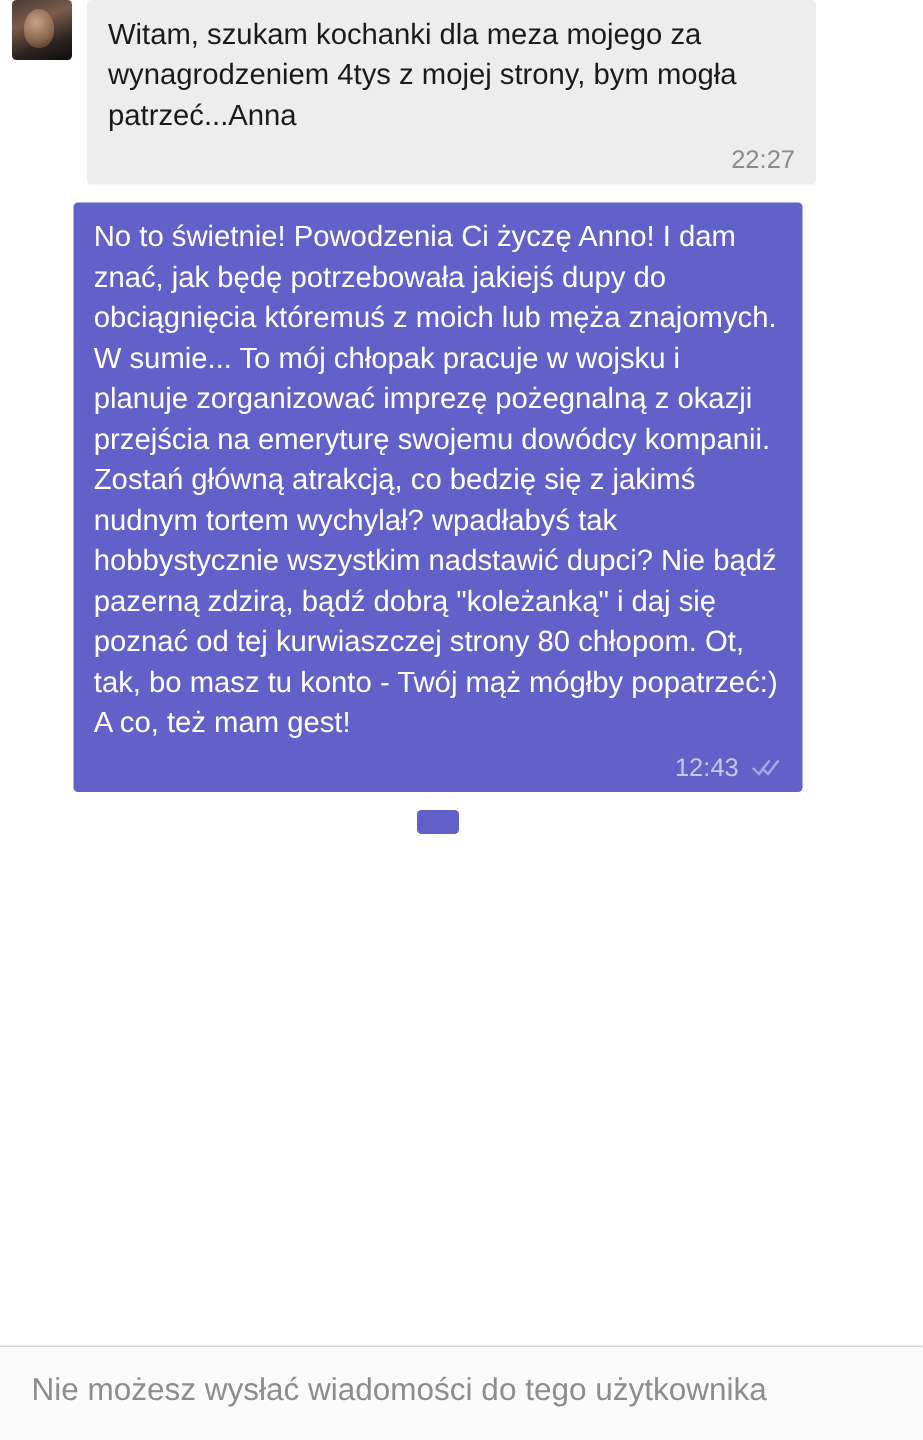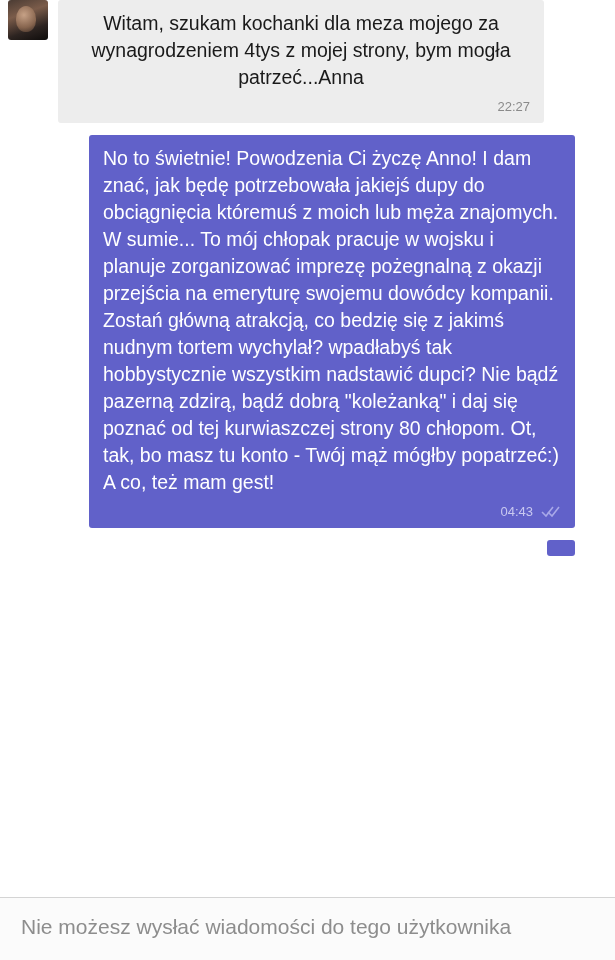--- a/index.html
+++ b/index.html
@@ -27,21 +27,21 @@
     overflow: hidden;
     padding: 0 0 8px 0;
     position: relative;
   }
   .msg-row {
     display: flex;
     align-items: flex-start;
     padding: 0 33px 12px 8px;
   }
   .msg-row.outgoing {
-    justify-content: flex-end;
+    justify-content: center;
     padding: 0 40px 12px 8px;
   }
   .avatar {
     width: 40px;
     height: 40px;
     flex: 0 0 40px;
     margin-right: 10px;
     margin-top: 0px;
     border-radius: 3px;
     background: linear-gradient(160deg, #4a3b33 0%, #7b5c4a 35%, #2d2421 70%, #0e0c0b 100%);
@@ -65,41 +65,40 @@
     padding: 10px 14px 6px 14px;
     box-sizing: border-box;
     font-size: 19.5px;
     line-height: 27px;
   }
   .bubble.incoming {
     background: #ededed;
     color: #1a1a1a;
     max-width: 486px;
     margin-left: 0;
-    text-align: center;
   }
   .bubble.outgoing {
     background: #6161c9;
     color: #ffffff;
     max-width: 486px;
   }
   .bubble .text {
     white-space: pre-wrap;
     word-wrap: break-word;
   }
   .meta {
     display: flex;
     align-items: center;
     justify-content: flex-end;
     gap: 8px;
     margin-top: 4px;
     height: 22px;
   }
   .time {
-    font-size: 13px;
+    font-size: 17px;
   }
   .bubble.incoming .time {
     color: #8a8a8a;
   }
   .bubble.outgoing .time {
     color: #c8c8f0;
   }
   .ticks {
     width: 20px;
     height: 14px;
@@ -134,21 +133,21 @@
         <div class="meta">
           <span class="time">22:27</span>
         </div>
       </div>
     </div>
 
     <div class="msg-row outgoing">
       <div class="bubble outgoing">
         <div class="text">No to świetnie! Powodzenia Ci życzę Anno! I dam znać, jak będę potrzebowała jakiejś dupy do obciągnięcia któremuś z moich lub męża znajomych. W sumie... To mój chłopak pracuje w wojsku i planuje zorganizować imprezę pożegnalną z okazji przejścia na emeryturę swojemu dowódcy kompanii. Zostań główną atrakcją, co bedzię się z jakimś nudnym tortem wychylał? wpadłabyś tak hobbystycznie wszystkim nadstawić dupci? Nie bądź pazerną zdzirą, bądź dobrą "koleżanką" i daj się poznać od tej kurwiaszczej strony 80 chłopom. Ot, tak, bo masz tu konto - Twój mąż mógłby popatrzeć:) A co, też mam gest!</div>
         <div class="meta">
-          <span class="time">04:43</span>
+          <span class="time">12:43</span>
           <span class="ticks">
             <svg width="20" height="14" viewBox="0 0 20 14">
               <polyline points="1,8 5,12 12,3" fill="none" stroke="#a8a8e8" stroke-width="1.6"></polyline>
               <polyline points="7,8 11,12 18,3" fill="none" stroke="#a8a8e8" stroke-width="1.6"></polyline>
             </svg>
           </span>
         </div>
       </div>
     </div>
 

